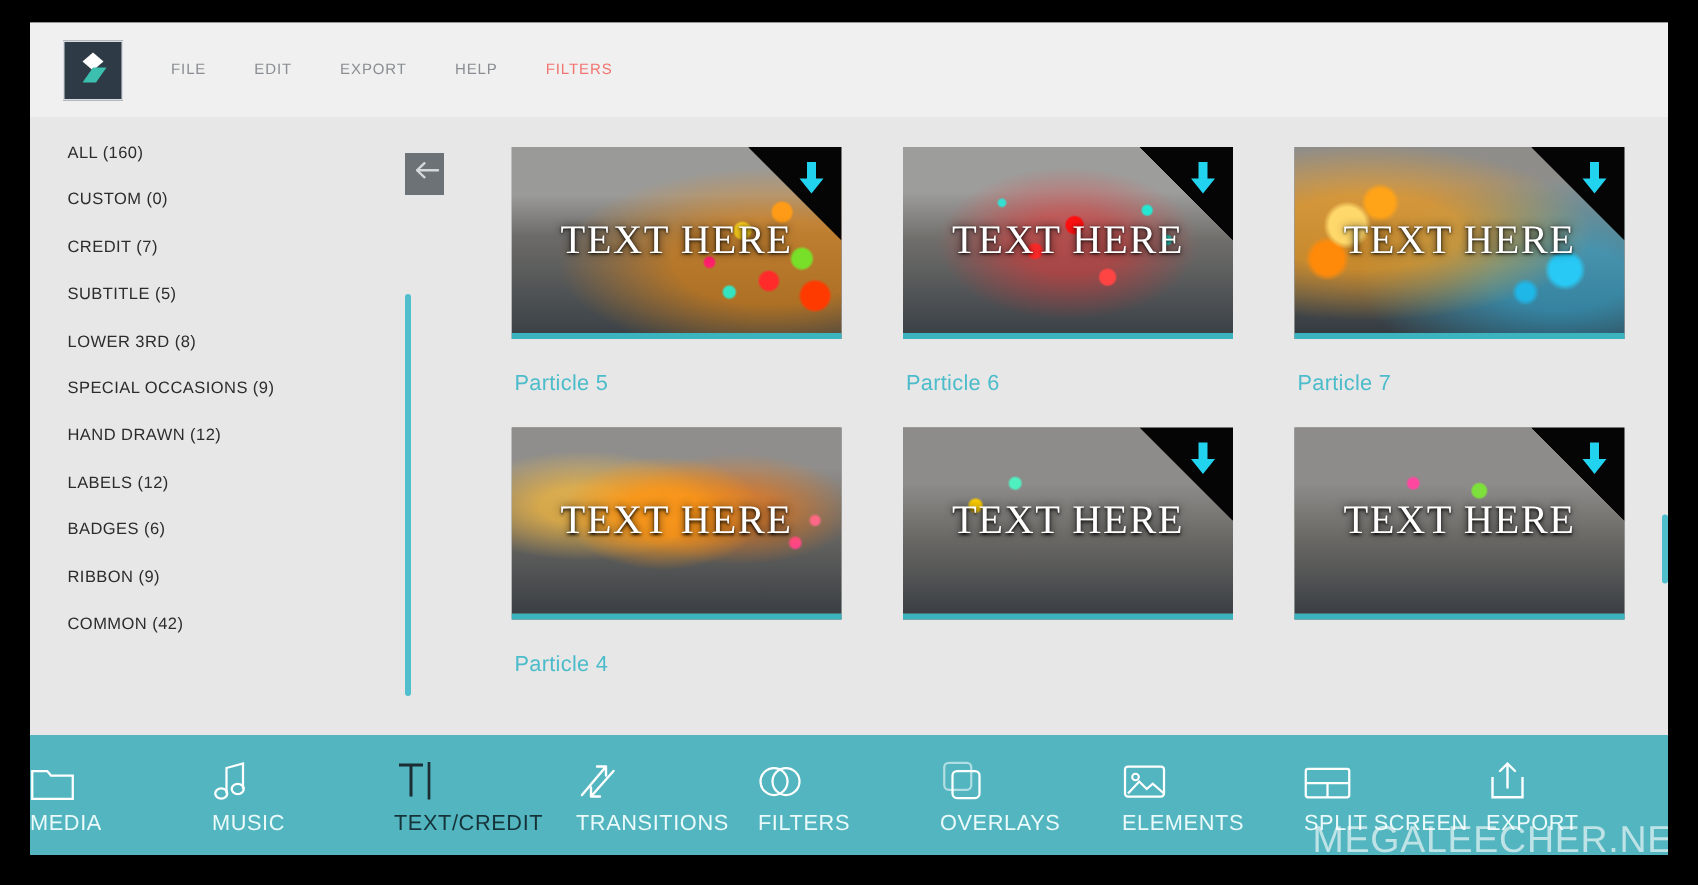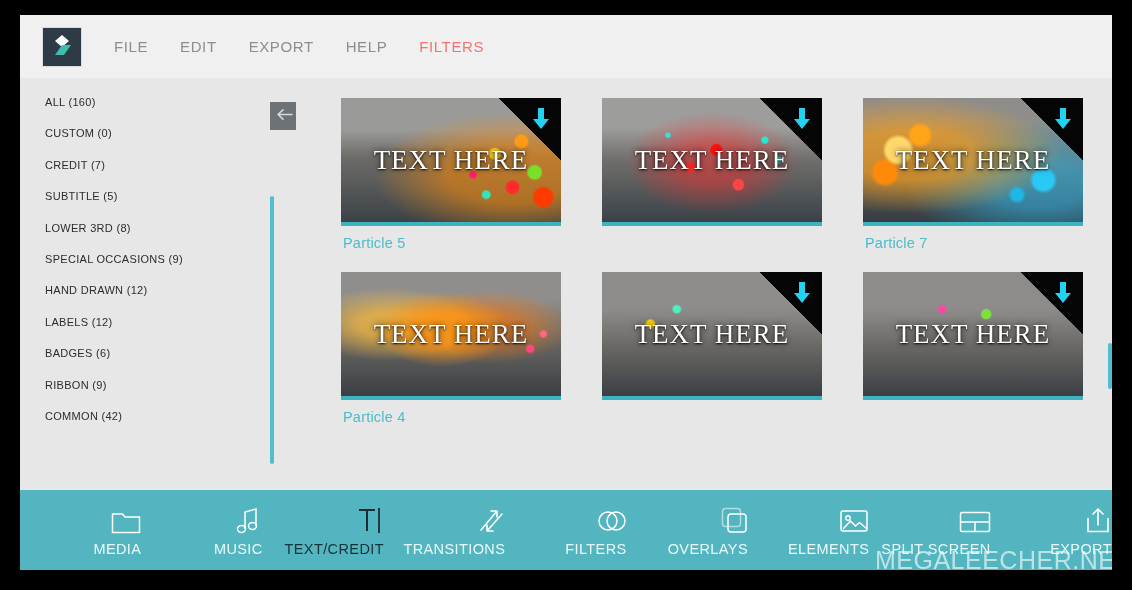--- a/index.html
+++ b/index.html
@@ -21,21 +21,21 @@
     position:absolute;left:22px;top:12px;width:40px;height:40px;
     background:#2e3a46;border:1px solid #d8dce0;
     box-sizing:border-box;
   }
   .logo svg{display:block;}
   .menu-items{
     position:absolute;left:78px;top:0;height:63px;
     display:flex;align-items:center;gap:0;
   }
   .menu-item{
-    font-size:15px;letter-spacing:.6px;color:#8a8d92;
+    font-size:10px;letter-spacing:.6px;color:#8a8d92;
     padding:0 16px;cursor:default;
   }
   .menu-item.register{color:#f2736f;}
 
   
   .content{
     position:absolute;left:0;top:63px;width:1092px;height:412px;
     background:#e7e7e7;
   }
 
@@ -87,36 +87,36 @@
     font-size:27px;letter-spacing:1px;color:#fff;
     text-shadow:0 0 6px rgba(0,0,0,.75),0 1px 2px rgba(0,0,0,.9);
     white-space:nowrap;
   }
   .dl-corner{
     position:absolute;right:0;top:0;width:62px;height:62px;
     background:linear-gradient(45deg,rgba(0,0,0,0) 49.5%,#050505 50%);
   }
   .dl-corner svg{position:absolute;right:9px;top:9px;}
   .card-label{
-    font-size:14.5px;color:#4cbccb;padding:9px 2px 0 2px;
+    font-size:14.5px;color:#4cbccb;padding:22px 2px 0 2px;
     letter-spacing:.2px;white-space:nowrap;
   }
   .grid-scroll-thumb{
     position:absolute;left:1088px;top:265px;width:4px;height:46px;
     background:#4fbecd;border-radius:2px;
   }
 
   
   .toolbar{
     position:absolute;left:0;top:475px;width:1092px;height:80px;
     background:#52b5bf;display:flex;align-items:stretch;
   }
   .tb-item{
     flex:1 1 0;display:flex;flex-direction:column;
-    align-items:flex-end;justify-content:center;gap:7px;cursor:pointer;
+    align-items:flex-start;justify-content:center;gap:7px;cursor:pointer;
     position:relative;
   }
   .tb-icon{height:30px;display:flex;align-items:flex-end;}
   .tb-label{
     font-size:14.5px;color:#eafafb;letter-spacing:.4px;white-space:nowrap;
   }
   .tb-item.active .tb-label{color:#16333a;}
   .watermark{
     position:absolute;left:855px;top:531px;width:255px;height:30px;
     font-size:25px;letter-spacing:.5px;color:rgba(255,255,255,.62);
@@ -214,20 +214,21 @@
             </div>
             <div class="txt">TEXT HERE</div>
             <div class="dl-corner">
               <span>
                 <svg width="22" height="24" viewBox="0 0 22 24">
                   <path d="M8 1 h6 v11 h5 l-8 10 l-8 -10 h5 z" fill="#22d3f0"></path>
                 </svg>
               </span>
             </div>
           </div>
+          <div class="card-label">Particle 6</div>
         </div>
 
         <div class="card">
           <div class="thumb">
             <div class="bg" style="background:
                    radial-gradient(circle at 16% 42%, #ffd86b 0 6%, transparent 8%),
                    radial-gradient(circle at 26% 30%, #ffa318 0 5%, transparent 7%),
                    radial-gradient(circle at 10% 60%, #ff8a0a 0 5%, transparent 7%),
                    radial-gradient(circle at 82% 66%, #29c9f5 0 5%, transparent 7%),
                    radial-gradient(circle at 70% 78%, #1fb6e8 0 3%, transparent 5%),

